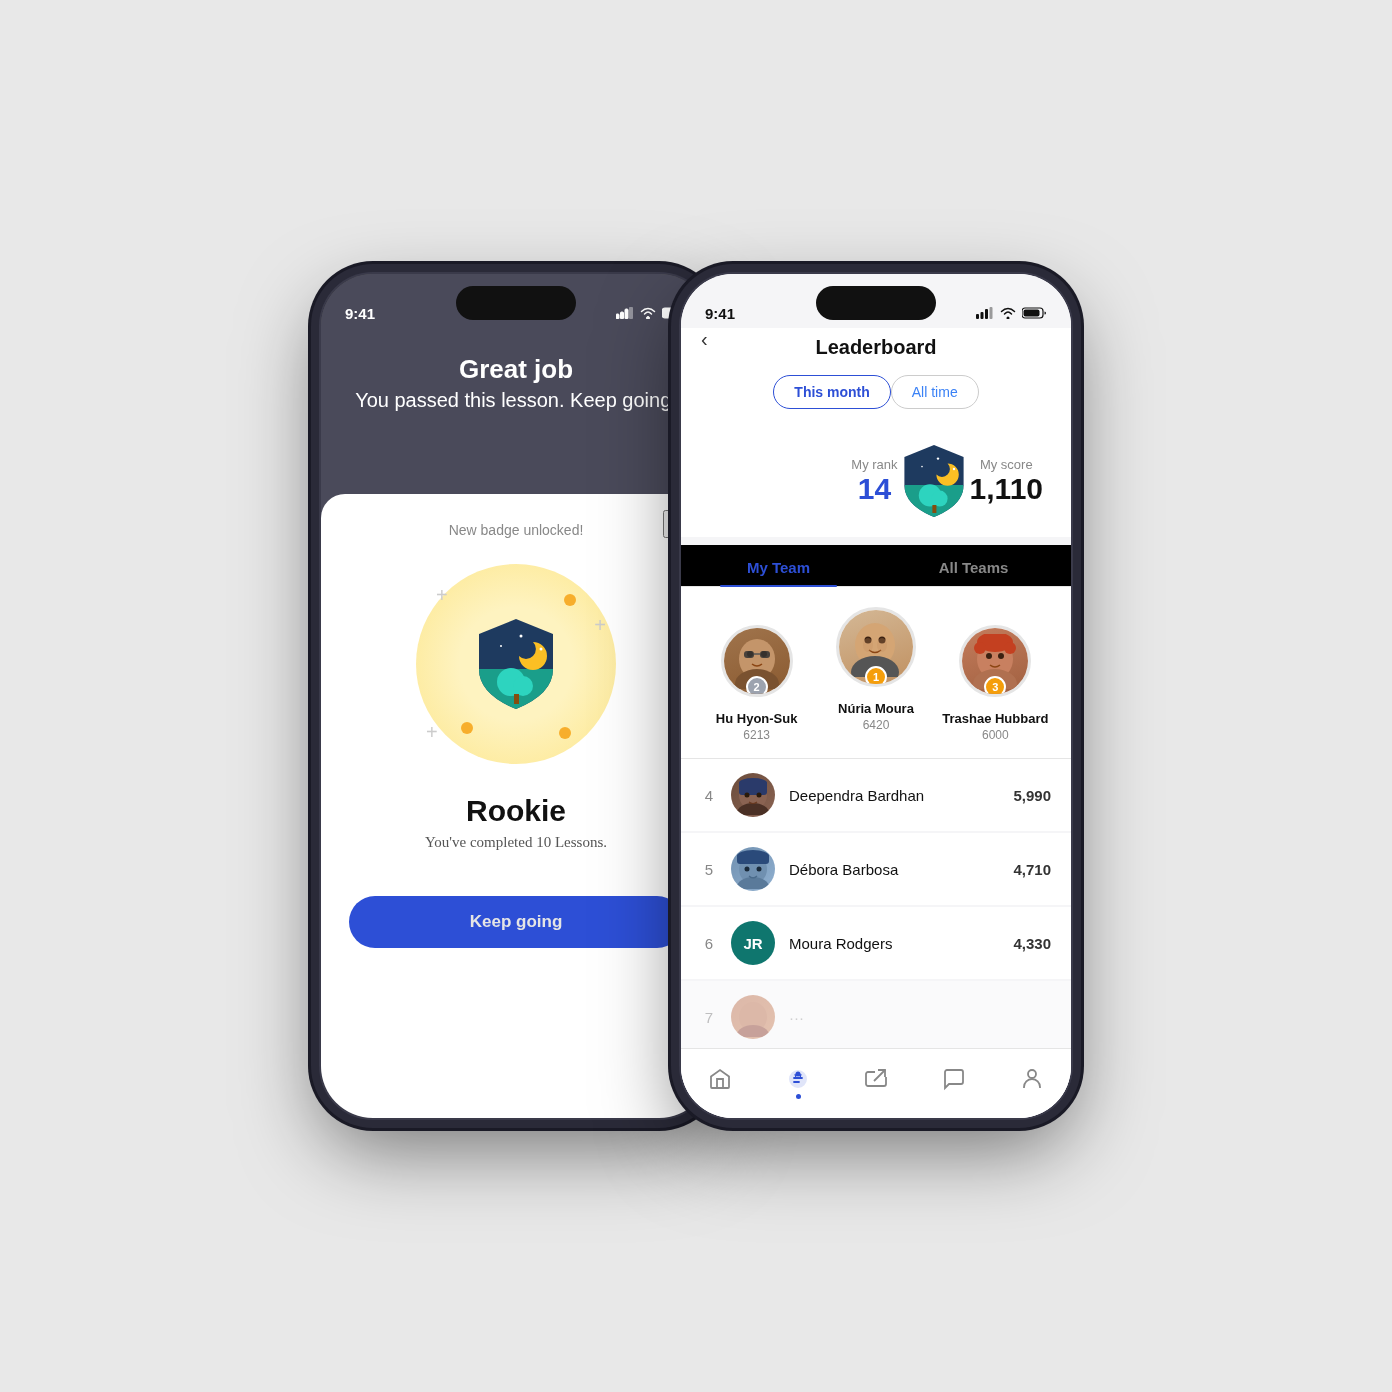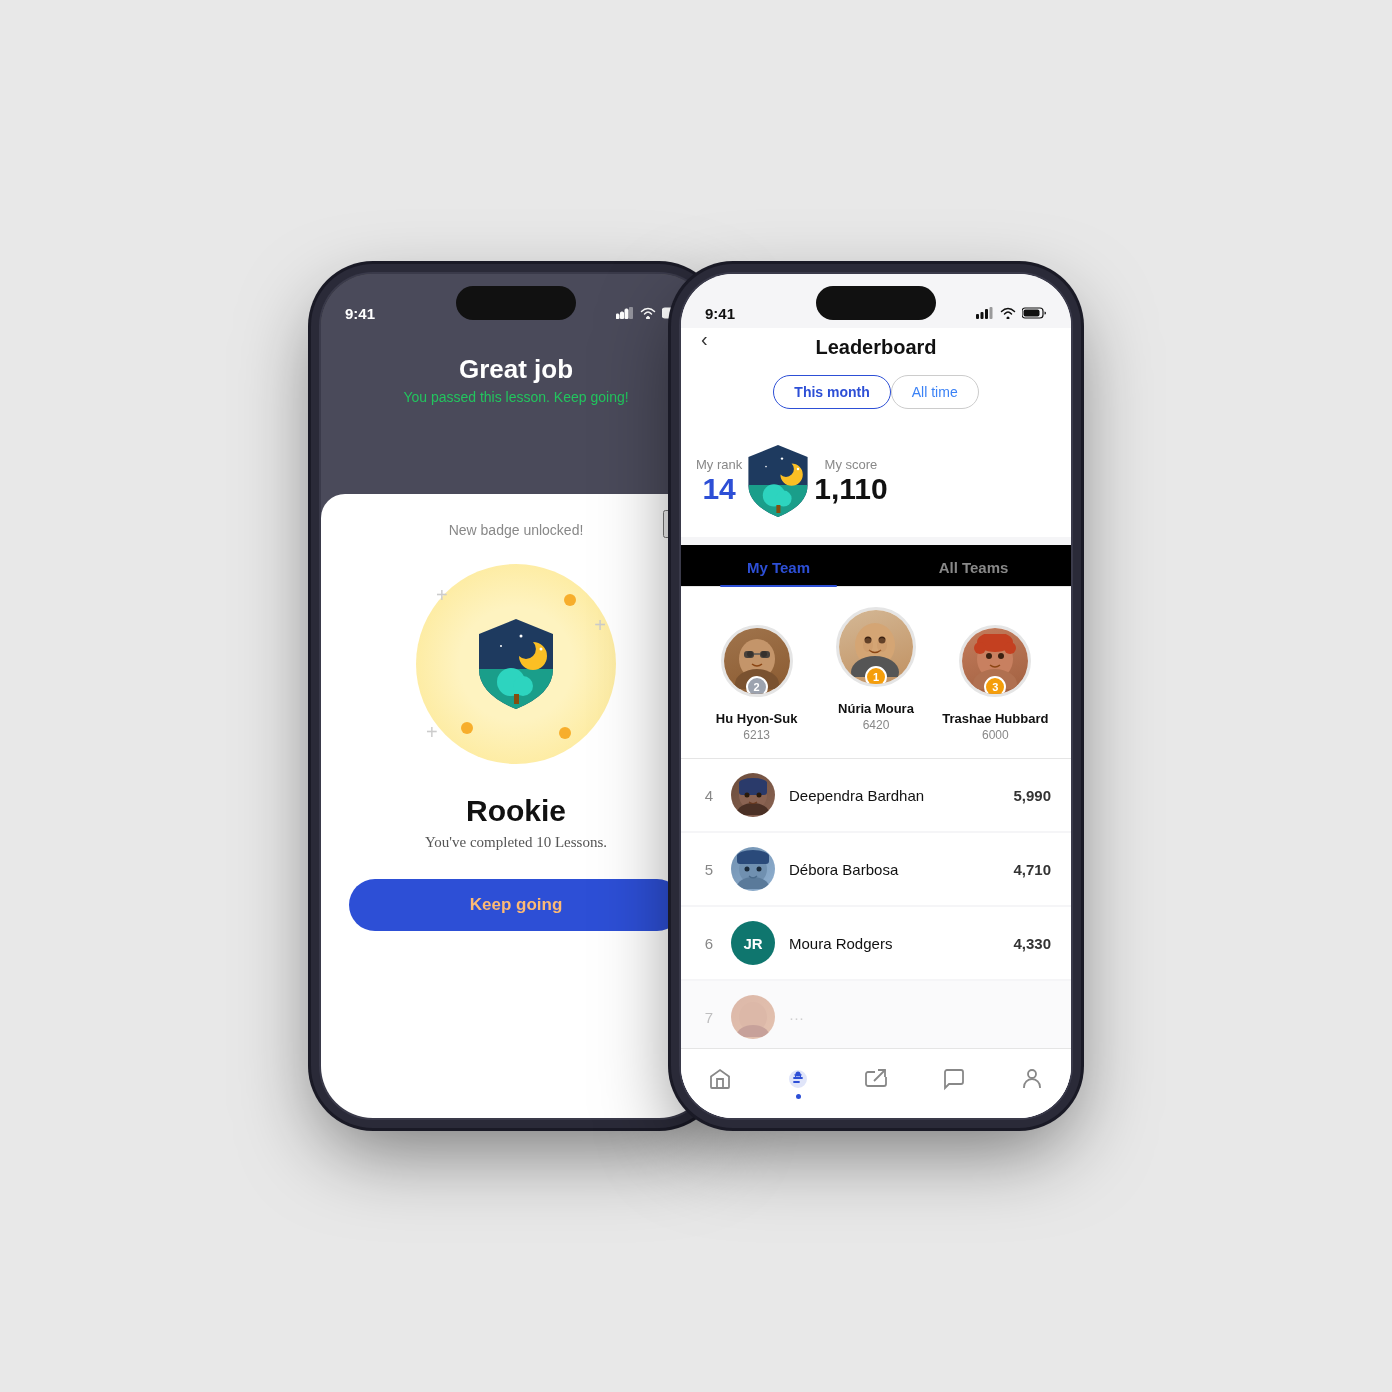--- a/index.html
+++ b/index.html
@@ -101,22 +101,22 @@
       justify-content: flex-start;
       padding-top: 70px;
     }
     .great-job-title {
       color: #fff;
       font-size: 26px;
       font-weight: 700;
       margin-top: 10px;
     }
     .great-job-sub {
-      color: #22c55e;
-      font-size: 14px;
+      color: #ffffff;
+      font-size: 20px;
       margin-top: 4px;
     }
 
     
     .modal-card {
       position: absolute;
       bottom: 0;
       left: 0; right: 0;
       background: #fff;
       border-radius: 24px 24px 0 0;
@@ -192,28 +192,29 @@
       margin-bottom: 6px;
     }
     .badge-desc {
       font-size: 15px;
       color: #555;
       margin-bottom: 28px;
       font-family: Liberation Serif, serif;
     }
     .keep-going-btn {
       background: #2d4fd6;
-      color: #fdba74;
+      color: #e5e5e5;
       border: none;
       border-radius: 50px;
       padding: 16px 0;
       width: 100%;
       font-size: 17px;
       font-weight: 600;
       cursor: pointer;
+      margin-top: 17px;
     }
 
     
     .phone-right-screen {
       width: 100%;
       height: 100%;
       background: #f5f5f7;
       display: flex;
       flex-direction: column;
     }
@@ -264,22 +265,22 @@
       border-color: #2d4fd6;
       color: #2d4fd6;
       font-weight: 600;
     }
 
     
     .rank-section {
       background: #fff;
       display: flex;
       align-items: center;
-      justify-content: flex-start;
-      padding: 16px 15px;
+      justify-content: flex-end;
+      padding: 16px 28px;
       margin-bottom: 8px;
     }
     .rank-info {
       text-align: center;
     }
     .rank-label {
       font-size: 13px;
       color: #888;
     }
     .rank-value {

